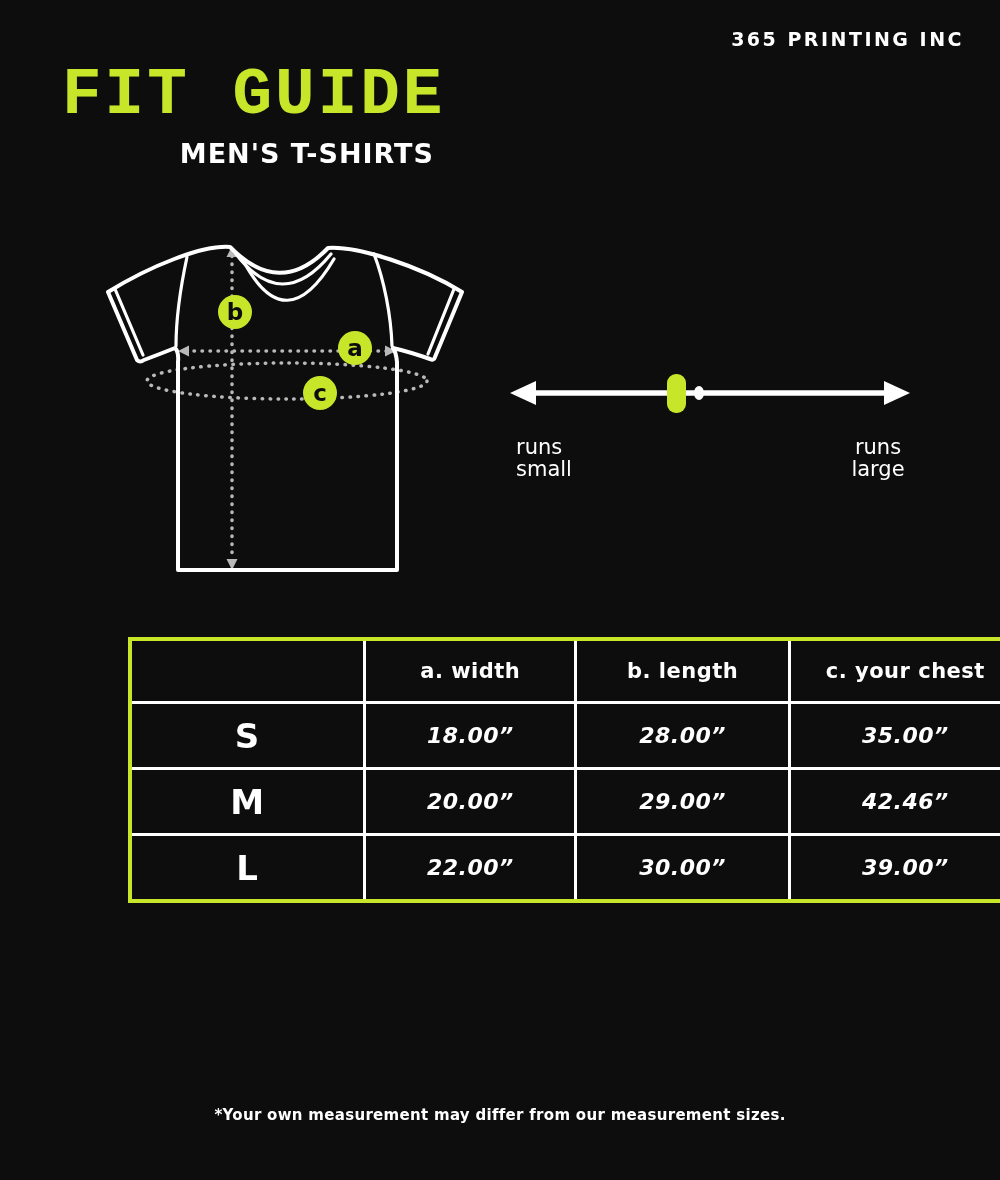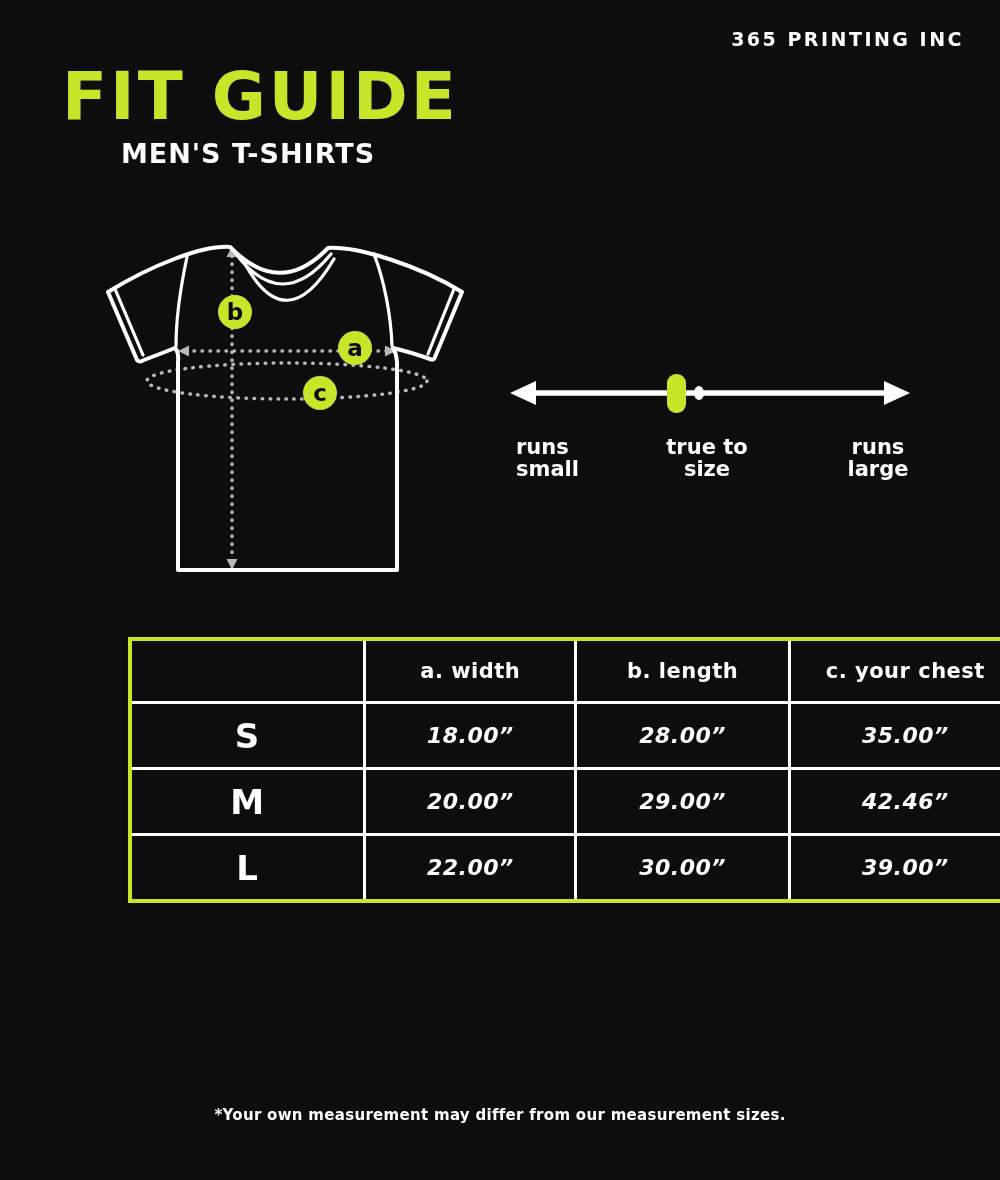--- a/index.html
+++ b/index.html
@@ -10,36 +10,36 @@
   }
   html,body{margin:0;padding:0;background:var(--bg);}
   body{width:1000px;height:1180px;position:relative;overflow:hidden;
        font-family:"DejaVu Sans","Liberation Sans",sans-serif;color:var(--ink);}
   .page{position:absolute;inset:0;}
 
   .brand{position:absolute;top:28px;right:36px;font-size:19px;font-weight:bold;
          letter-spacing:2.5px;white-space:nowrap;text-align:right;}
 
   .title{position:absolute;left:62px;top:58px;margin:0;font-size:66px;font-weight:bold;
-         letter-spacing:3px;color:var(--accent);white-space:nowrap;}
-  .subtitle{position:absolute;left:62px;top:138px;width:372px;text-align:center;
+         letter-spacing:3px;color:var(--accent);white-space:nowrap;font-family:Liberation Mono, monospace;}
+  .subtitle{position:absolute;left:62px;top:138px;width:372px;text-align:right;
             font-size:27px;font-weight:bold;letter-spacing:1px;white-space:nowrap;}
 
   .diagram{position:absolute;left:90px;top:240px;width:390px;height:340px;}
   .diagram svg{position:absolute;left:0;top:0;}
   .marker{position:absolute;width:34px;height:34px;border-radius:50%;
           background:var(--accent);color:#0c0c0c;font-weight:bold;font-size:23px;
           display:flex;align-items:center;justify-content:center;line-height:1;}
   .marker-b{left:128px;top:55px;}
   .marker-a{left:248px;top:91px;}
   .marker-c{left:213px;top:136px;}
 
   .fit-scale{position:absolute;left:500px;top:362px;width:420px;height:115px;}
   .fit-scale svg{position:absolute;left:0;top:0;}
-  .scale-label{position:absolute;top:74px;font-size:21px;font-weight:bold;line-height:22px;}
+  .scale-label{position:absolute;top:74px;font-size:21px;font-weight:normal;line-height:22px;}
   .scale-label span{display:block;}
   .scale-label.left{left:16px;text-align:left;}
   .scale-label.center{left:143px;width:128px;text-align:center;}
   .scale-label.right{left:332px;width:92px;text-align:center;}
 
   table.size-table{position:absolute;left:128px;top:637px;width:896px;
                    border-collapse:collapse;border:4px solid var(--accent);
                    table-layout:fixed;}
   .size-table th,.size-table td{border:3px solid #ffffff;text-align:center;
                    vertical-align:middle;font-weight:bold;padding:0;}
@@ -116,24 +116,20 @@
       <line x1="30" y1="31" x2="390" y2="31" stroke="#ffffff" stroke-width="5.5"></line>
       <polygon points="10,31 36,19 36,43" fill="#ffffff"></polygon>
       <polygon points="410,31 384,19 384,43" fill="#ffffff"></polygon>
       <rect x="167" y="12" width="19" height="39" rx="9" fill="var(--accent,#c7e62a)"></rect>
       <ellipse cx="199" cy="31" rx="5" ry="7" fill="#ffffff"></ellipse>
     </svg>
     <div class="scale-label left">
       <span>runs</span>
       <span>small</span>
     </div>
-    <div class="scale-label center">
-      <span>true to</span>
-      <span>size</span>
-    </div>
     <div class="scale-label right">
       <span>runs</span>
       <span>large</span>
     </div>
   </div>
 
   <table class="size-table">
     <colgroup>
       <col style="width:26.3%">
         <col style="width:23.7%">

